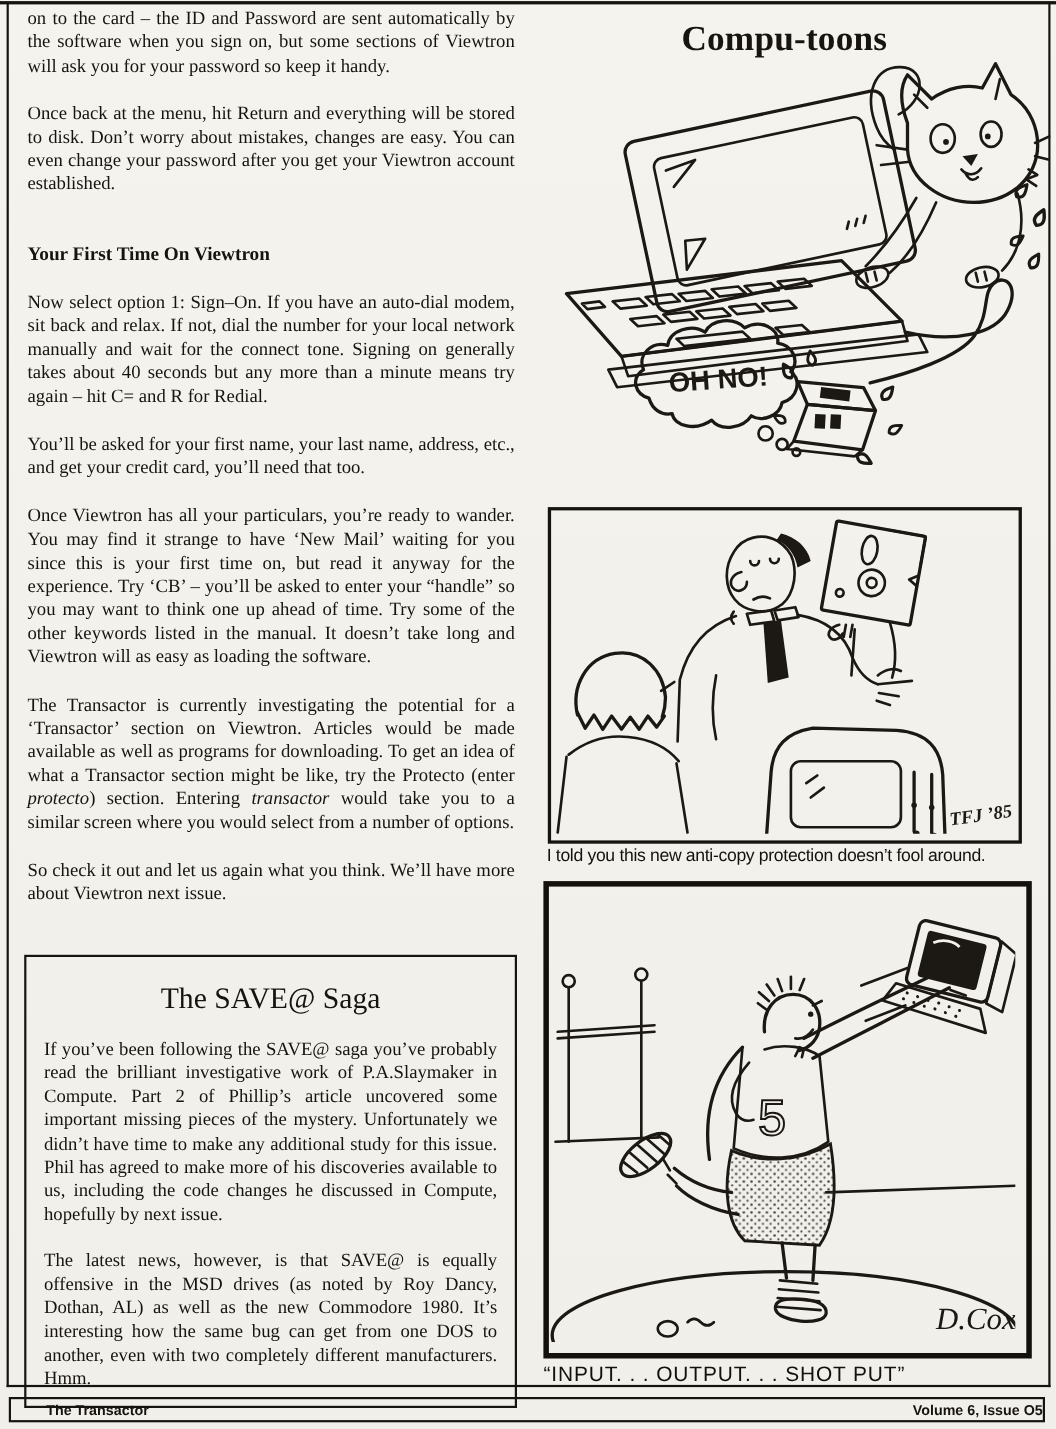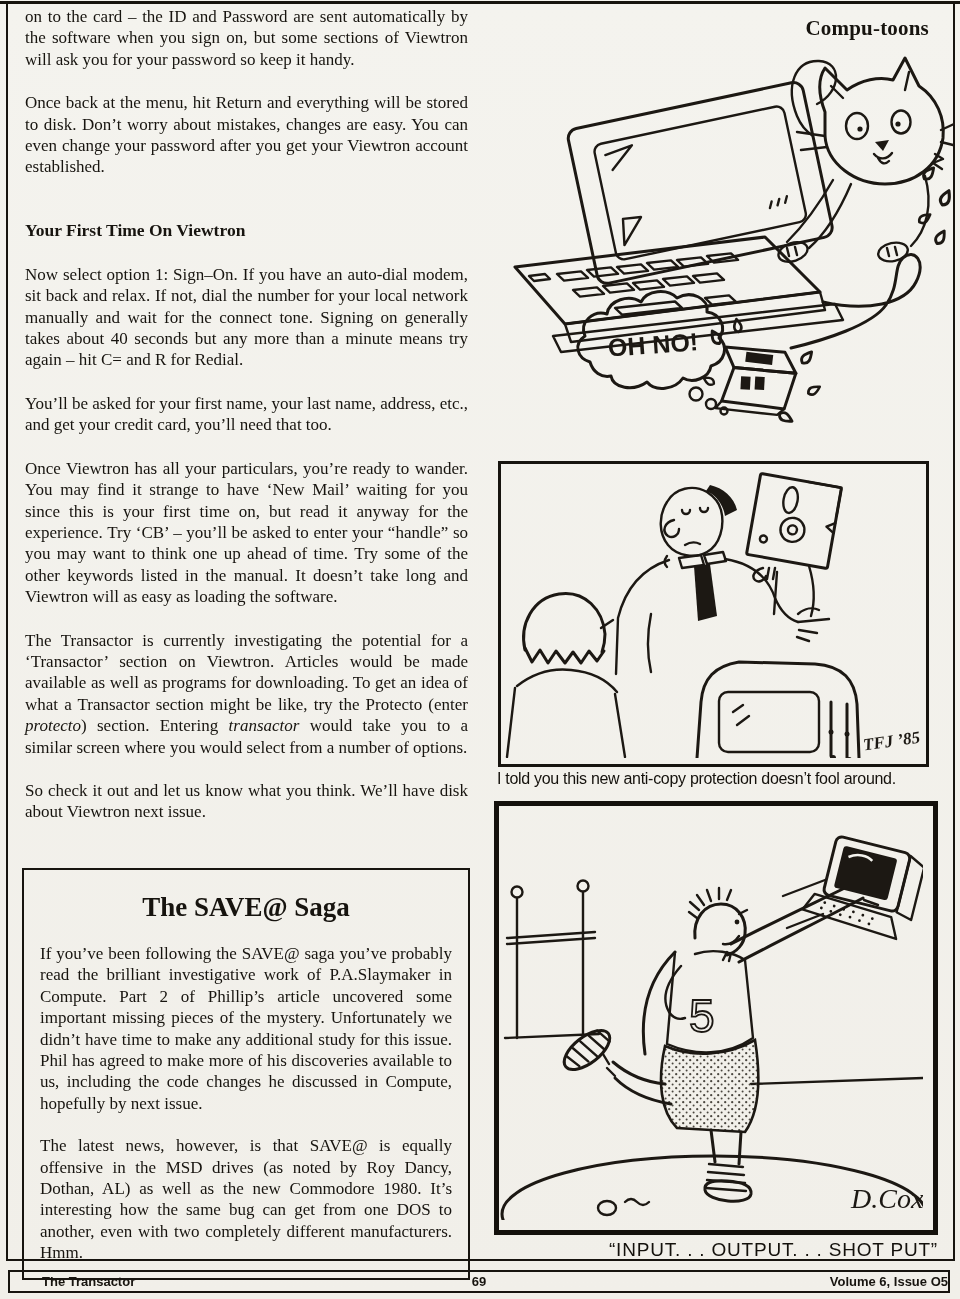--- a/index.html
+++ b/index.html
@@ -10,32 +10,32 @@
         border-left:2px solid #17140f;border-right:2px solid #17140f;border-bottom:2px solid #17140f;}
   
   .left-col{position:absolute;left:25px;top:6px;width:443px;}
   .left-col p{font-size:17px;line-height:21.4px;text-align:justify;margin:0 0 22px 0;}
   .left-col p.sp-after{margin-bottom:42px;}
   .section-heading{font-size:17.5px;font-weight:bold;margin:0 0 23px 0;}
   .it{font-style:italic;}
   
   .save-box{position:absolute;left:22px;top:868px;width:412px;border:2px solid #17140f;
         padding:12px 16px 14px 16px;background:transparent;}
-  .save-title{text-align:center;font-size:27px;font-weight:bold;margin:10px 0 20px 0;}
+  .save-title{text-align:center;font-size:27px;font-weight:normal;margin:10px 0 20px 0;}
   .save-box p{font-size:17px;line-height:21.4px;text-align:justify;margin:0 0 21px 0;}
   .save-box p:last-child{margin-bottom:0;}
   
-  .computoons-title{position:absolute;left:497px;top:16px;width:432px;text-align:right;
-        font-size:21px;font-weight:bold;letter-spacing:.2px;}
+  .computoons-title{position:absolute;left:497px;top:16px;width:432px;text-align:center;
+        font-size:32px;font-weight:bold;letter-spacing:.2px;}
   .cartoon1{position:absolute;left:495px;top:52px;width:460px;height:400px;}
   .cartoon2-frame{position:absolute;left:498px;top:461px;width:425px;height:300px;border:3px solid #17140f;}
   .caption2{position:absolute;left:497px;top:770px;width:452px;font-family:"Liberation Sans",sans-serif;
         font-size:16px;letter-spacing:-.3px;white-space:nowrap;color:#14110c;}
   .cartoon3-frame{position:absolute;left:494px;top:801px;width:434px;height:424px;border:5px solid #14110c;}
-  .caption3{position:absolute;left:494px;top:1239px;width:444px;text-align:right;
+  .caption3{position:absolute;left:494px;top:1239px;width:444px;text-align:left;
         font-family:"Liberation Sans",sans-serif;font-size:19px;letter-spacing:.8px;color:#14110c;}
   
   .footer-band{position:absolute;left:8px;top:1270px;width:938px;height:19px;border:2px solid #17140f;
         font-family:"Liberation Sans",sans-serif;font-weight:bold;font-size:13px;
         display:flex;align-items:center;}
   .footer-left{padding-left:32px;}
   .footer-center{position:absolute;left:0;width:100%;text-align:center;}
   .footer-right{margin-left:auto;}
   
   .ln{fill:none;stroke:#1c1813;stroke-width:2.4;stroke-linecap:round;stroke-linejoin:round;}
@@ -52,21 +52,21 @@
   <div class="content-frame"></div>
 
   <div class="left-col">
     <p>on to the card – the ID and Password are sent automatically by the software when you sign on, but some sections of Viewtron will ask you for your password so keep it handy.</p>
     <p class="sp-after">Once back at the menu, hit Return and everything will be stored to disk. Don’t worry about mistakes, changes are easy. You can even change your password after you get your Viewtron account established.</p>
     <div class="section-heading">Your First Time On Viewtron</div>
     <p>Now select option 1: Sign–On. If you have an auto-dial modem, sit back and relax. If not, dial the number for your local network manually and wait for the connect tone. Signing on generally takes about 40 seconds but any more than a minute means try again – hit C= and R for Redial.</p>
     <p>You’ll be asked for your first name, your last name, address, etc., and get your credit card, you’ll need that too.</p>
     <p>Once Viewtron has all your particulars, you’re ready to wander. You may find it strange to have ‘New Mail’ waiting for you since this is your first time on, but read it anyway for the experience. Try ‘CB’ – you’ll be asked to enter your “handle” so you may want to think one up ahead of time. Try some of the other keywords listed in the manual. It doesn’t take long and Viewtron will as easy as loading the software.</p>
     <p><span>The Transactor is currently investigating the potential for a ‘Transactor’ section on Viewtron. Articles would be made available as well as programs for downloading. To get an idea of what a Transactor section might be like, try the Protecto (enter </span><span class="it">protecto</span><span>) section. Entering </span><span class="it">transactor</span><span> would take you to a similar screen where you would select from a number of options.</span></p>
-    <p>So check it out and let us know what you think. We’ll have disk about Viewtron next issue.</p>
+    <p>So check it out and let us again what you think. We’ll have more about Viewtron next issue.</p>
   </div>
 
   <div class="save-box">
     <div class="save-title">The SAVE@ Saga</div>
     <p>If you’ve been following the SAVE@ saga you’ve probably read the brilliant investigative work of P.A.Slaymaker in Compute. Part 2 of Phillip’s article uncovered some important missing pieces of the mystery. Unfortunately we didn’t have time to make any additional study for this issue. Phil has agreed to make more of his discoveries available to us, including the code changes he discussed in Compute, hopefully by next issue.</p>
     <p>The latest news, however, is that SAVE@ is equally offensive in the MSD drives (as noted by Roy Dancy, Dothan, AL) as well as the new Commodore 1980. It’s interesting how the same bug can get from one DOS to another, even with two completely different manufacturers. Hmm.</p>
   </div>
 
   <div class="computoons-title">Compu-toons</div>
 
@@ -272,17 +272,16 @@
             <circle cx="378" cy="116" r="1.4"></circle>
       </g>
     </g>
     <path class="ln" d="M284,90 L326,74 M288,122 L324,108"></path>
     <text class="sigtext" x="352" y="402" font-size="28">D.Cox</text>
   </svg>
   </div>
   <div class="caption3">“INPUT. . . OUTPUT. . . SHOT PUT”</div>
 
   <div class="footer-band">
-    <span class="footer-center">69</span>
     <span class="footer-left">The Transactor</span>
     <span class="footer-right">Volume 6, Issue O5</span>
   </div>
 </div>
 
 </body></html>

